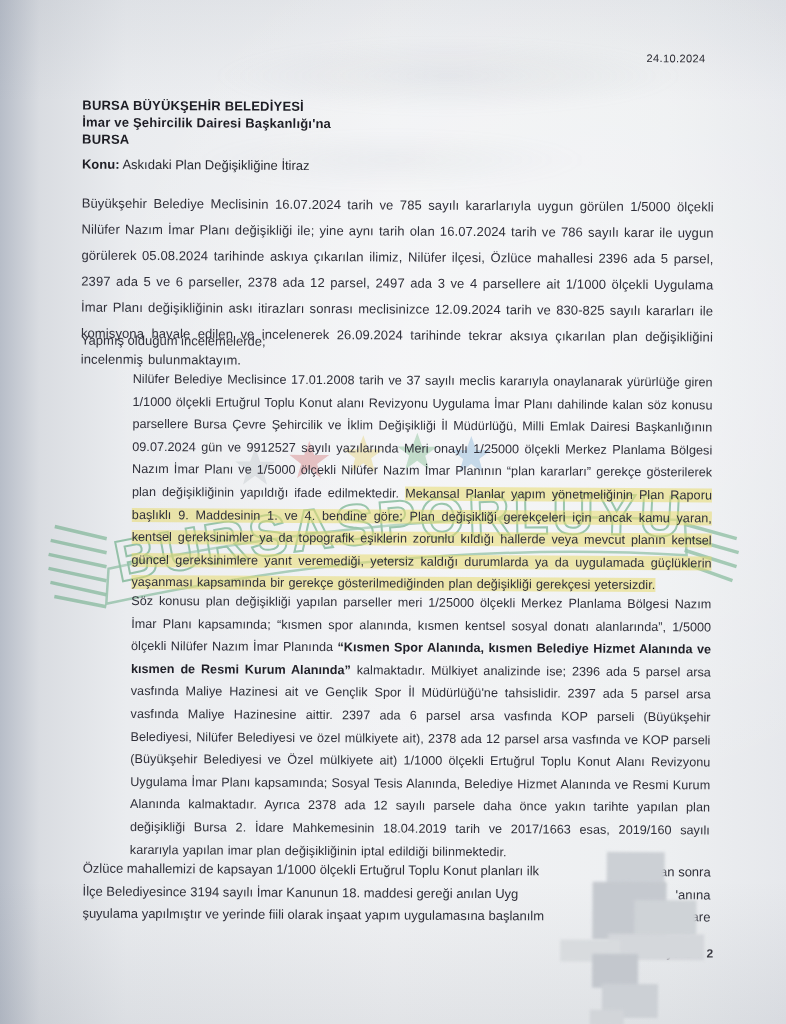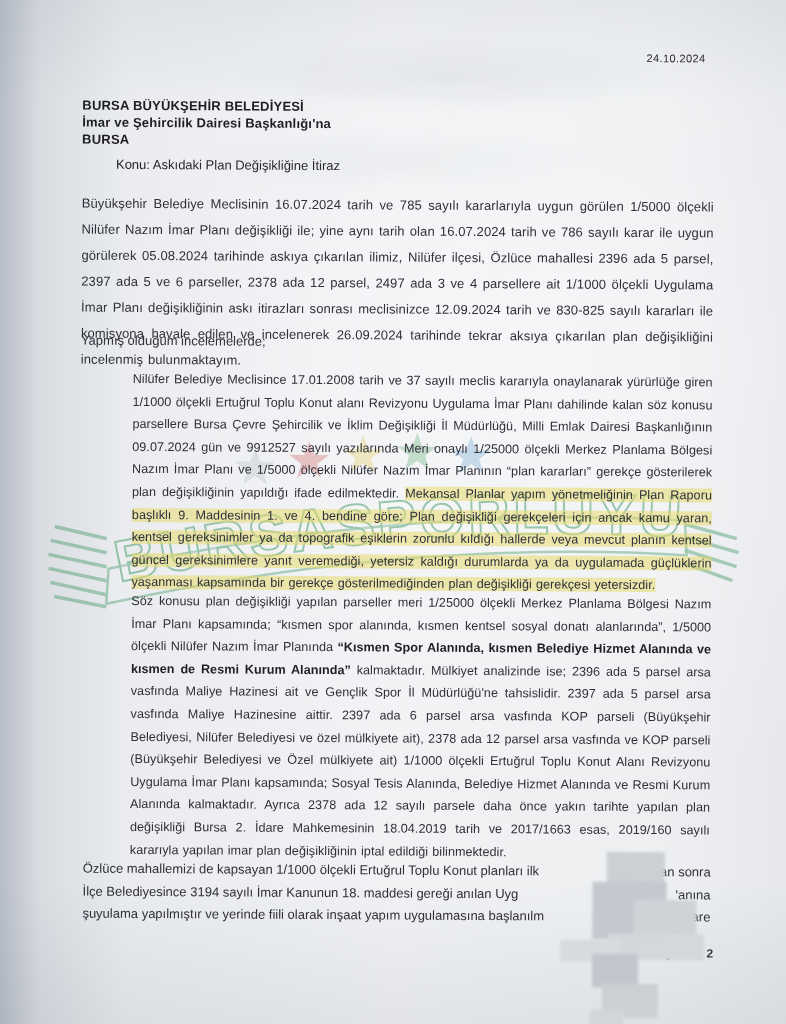--- a/index.html
+++ b/index.html
@@ -26,21 +26,21 @@
   }
   .doc{
     position:absolute;inset:0;
     transform:rotate(0.35deg);transform-origin:40% 0;
     color:#32323a;
   }
   .abs{position:absolute;}
   .date{top:50px;right:80px;font-size:11px;color:#2a2a32;letter-spacing:0.4px;}
   .recipient{top:98px;left:83px;font-size:13px;font-weight:bold;color:#1d1d24;line-height:17px;letter-spacing:0.2px;}
   .subject{top:158px;left:83px;font-size:13px;color:#2a2a32;}
-  .subject .lbl{font-weight:normal;color:#1d1d24;margin-left:34px;}
+  .subject .lbl{font-weight:bold;color:#1d1d24;}
   .para{font-size:13px;line-height:26px;text-align:justify;letter-spacing:0.1px;word-spacing:1px;color:#30303a;}
   .p1{top:192px;left:83px;width:632px;}
   .intro{top:334px;left:83px;font-size:13px;color:#30303a;}
   .para-ind{font-size:12.6px;line-height:22.6px;text-align:justify;letter-spacing:0.05px;word-spacing:0.6px;color:#30303a;}
   .p2{top:369px;left:135px;width:580px;}
   .p3{top:591px;left:135px;width:580px;}
   .bold{font-weight:bold;color:#1f1f27;}
   .hl{background:rgba(232,219,110,0.55);box-decoration-break:clone;-webkit-box-decoration-break:clone;}
   .p4{top:862px;left:88px;width:628px;font-size:13px;color:#30303a;}
   .p4 .line{display:flex;justify-content:space-between;height:22.5px;align-items:baseline;}

